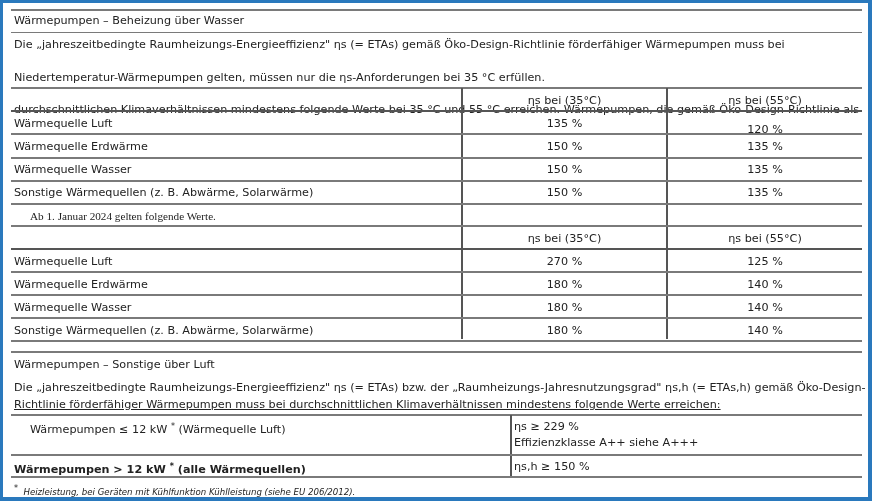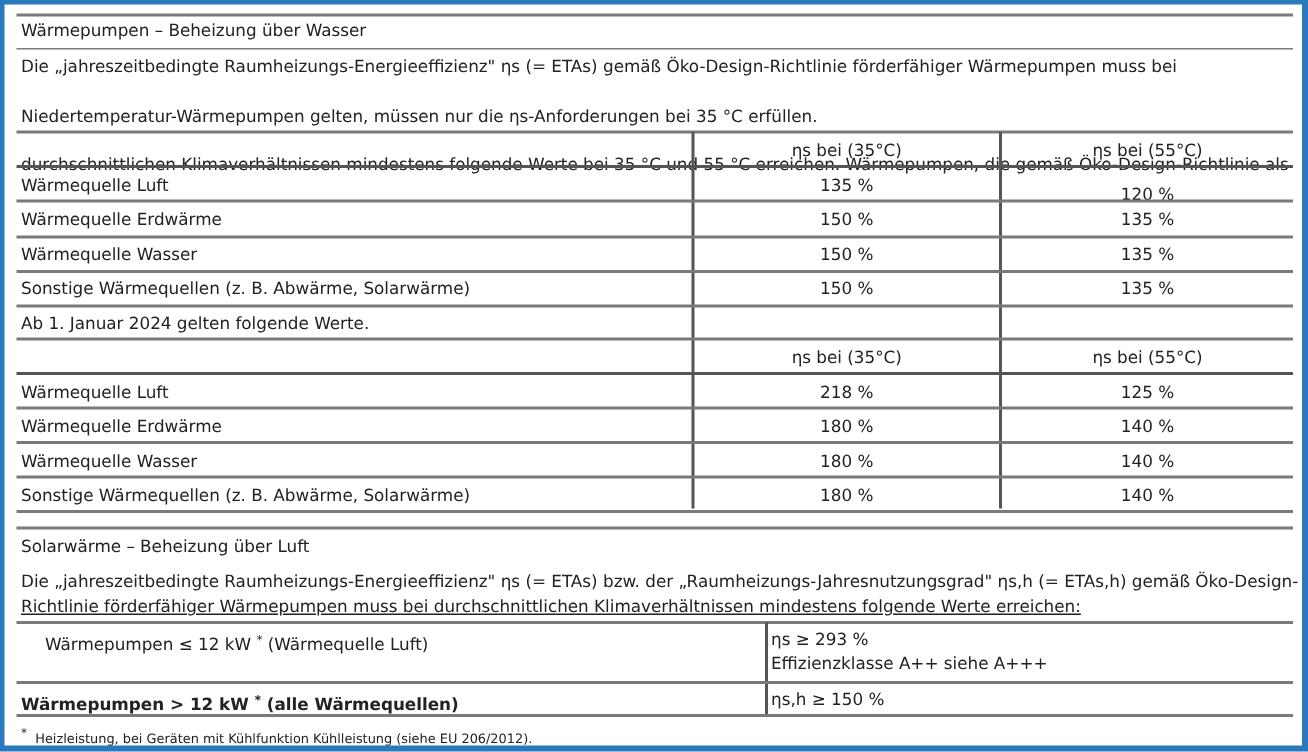--- a/index.html
+++ b/index.html
@@ -27,21 +27,21 @@
   }
   .hline.dark { border-top-color: #555; }
   .vline {
     position: absolute; width: 0; border-left: 2px solid #555;
   }
   .txt {
     position: absolute; font-size: 11.2px; line-height: 16px; white-space: nowrap;
     color: #222;
   }
   .center { text-align: center; }
-  .small { font-size: 8.6px; }
+  .small { font-size: 8.6px; font-style: italic; }
   sup { font-size: 8px; vertical-align: 4px; }
 </style>
 </head>
 <body>
 
 <div class="frame">
   <div class="inner">
 
     <div class="hline" style="top:6px;"></div>
     <div class="txt" style="left:3px; top:10px;">Wärmepumpen – Beheizung über Wasser</div>
@@ -71,61 +71,61 @@
     <div class="txt" style="left:3px; top:159px;">Wärmequelle Wasser</div>
     <div class="txt center" style="left:452px; width:203px; top:159px;">150 %</div>
     <div class="txt center" style="left:657px; width:194px; top:159px;">135 %</div>
     <div class="hline" style="top:177px;"></div>
 
     <div class="txt" style="left:3px; top:182px;">Sonstige Wärmequellen (z. B. Abwärme, Solarwärme)</div>
     <div class="txt center" style="left:452px; width:203px; top:182px;">150 %</div>
     <div class="txt center" style="left:657px; width:194px; top:182px;">135 %</div>
     <div class="hline" style="top:200px;"></div>
 
-    <div class="txt" style="left:3px; top:205px;">Ab 1. Januar 2024 gelten folgende Werte.</div>
+    <div class="txt" style="left:19px; top:205px;font-family:Liberation Serif, serif;">Ab 1. Januar 2024 gelten folgende Werte.</div>
     <div class="hline" style="top:222px;"></div>
 
     <div class="txt center" style="left:452px; width:203px; top:228px;">ηs bei (35°C)</div>
     <div class="txt center" style="left:657px; width:194px; top:228px;">ηs bei (55°C)</div>
     <div class="hline dark" style="top:245px;"></div>
 
     <div class="txt" style="left:3px; top:251px;">Wärmequelle Luft</div>
-    <div class="txt center" style="left:452px; width:203px; top:251px;">218 %</div>
+    <div class="txt center" style="left:452px; width:203px; top:251px;">270 %</div>
     <div class="txt center" style="left:657px; width:194px; top:251px;">125 %</div>
     <div class="hline" style="top:268px;"></div>
 
     <div class="txt" style="left:3px; top:274px;">Wärmequelle Erdwärme</div>
     <div class="txt center" style="left:452px; width:203px; top:274px;">180 %</div>
     <div class="txt center" style="left:657px; width:194px; top:274px;">140 %</div>
     <div class="hline" style="top:291px;"></div>
 
     <div class="txt" style="left:3px; top:297px;">Wärmequelle Wasser</div>
     <div class="txt center" style="left:452px; width:203px; top:297px;">180 %</div>
     <div class="txt center" style="left:657px; width:194px; top:297px;">140 %</div>
     <div class="hline" style="top:314px;"></div>
 
     <div class="txt" style="left:3px; top:320px;">Sonstige Wärmequellen (z. B. Abwärme, Solarwärme)</div>
     <div class="txt center" style="left:452px; width:203px; top:320px;">180 %</div>
     <div class="txt center" style="left:657px; width:194px; top:320px;">140 %</div>
     <div class="hline" style="top:337px;"></div>
 
     <div class="hline" style="top:348px;"></div>
-    <div class="txt" style="left:3px; top:354px;">Solarwärme – Beheizung über Luft</div>
+    <div class="txt" style="left:3px; top:354px;">Wärmepumpen – Sonstige über Luft</div>
     <div class="txt" style="left:3px; top:377px;">Die „jahreszeitbedingte Raumheizungs-Energieeffizienz" ηs (= ETAs) bzw. der „Raumheizungs-Jahresnutzungsgrad" ηs,h (= ETAs,h) gemäß Öko-Design-</div>
     <div class="txt" style="left:3px; top:394px;text-decoration:underline;">Richtlinie förderfähiger Wärmepumpen muss bei durchschnittlichen Klimaverhältnissen mindestens folgende Werte erreichen:</div>
     <div class="hline" style="top:411px;"></div>
 
     <div class="vline" style="left:499px; top:412px; height:63px;"></div>
 
     <div class="txt" style="left:3px; top:416px;margin-left:16px;">
       <span>Wärmepumpen ≤ 12 kW</span>
       <sup>*</sup>
       <span>(Wärmequelle Luft)</span>
     </div>
-    <div class="txt" style="left:503px; top:416px;">ηs ≥ 293 %</div>
+    <div class="txt" style="left:503px; top:416px;">ηs ≥ 229 %</div>
     <div class="txt" style="left:503px; top:432px;">Effizienzklasse A++ siehe A+++</div>
     <div class="hline" style="top:451px;"></div>
 
     <div class="txt" style="left:3px; top:456px;font-weight:bold;">
       <span>Wärmepumpen &gt; 12 kW</span>
       <sup>*</sup>
       <span>(alle Wärmequellen)</span>
     </div>
     <div class="txt" style="left:503px; top:456px;">ηs,h ≥ 150 %</div>
     <div class="hline" style="top:473px;"></div>

